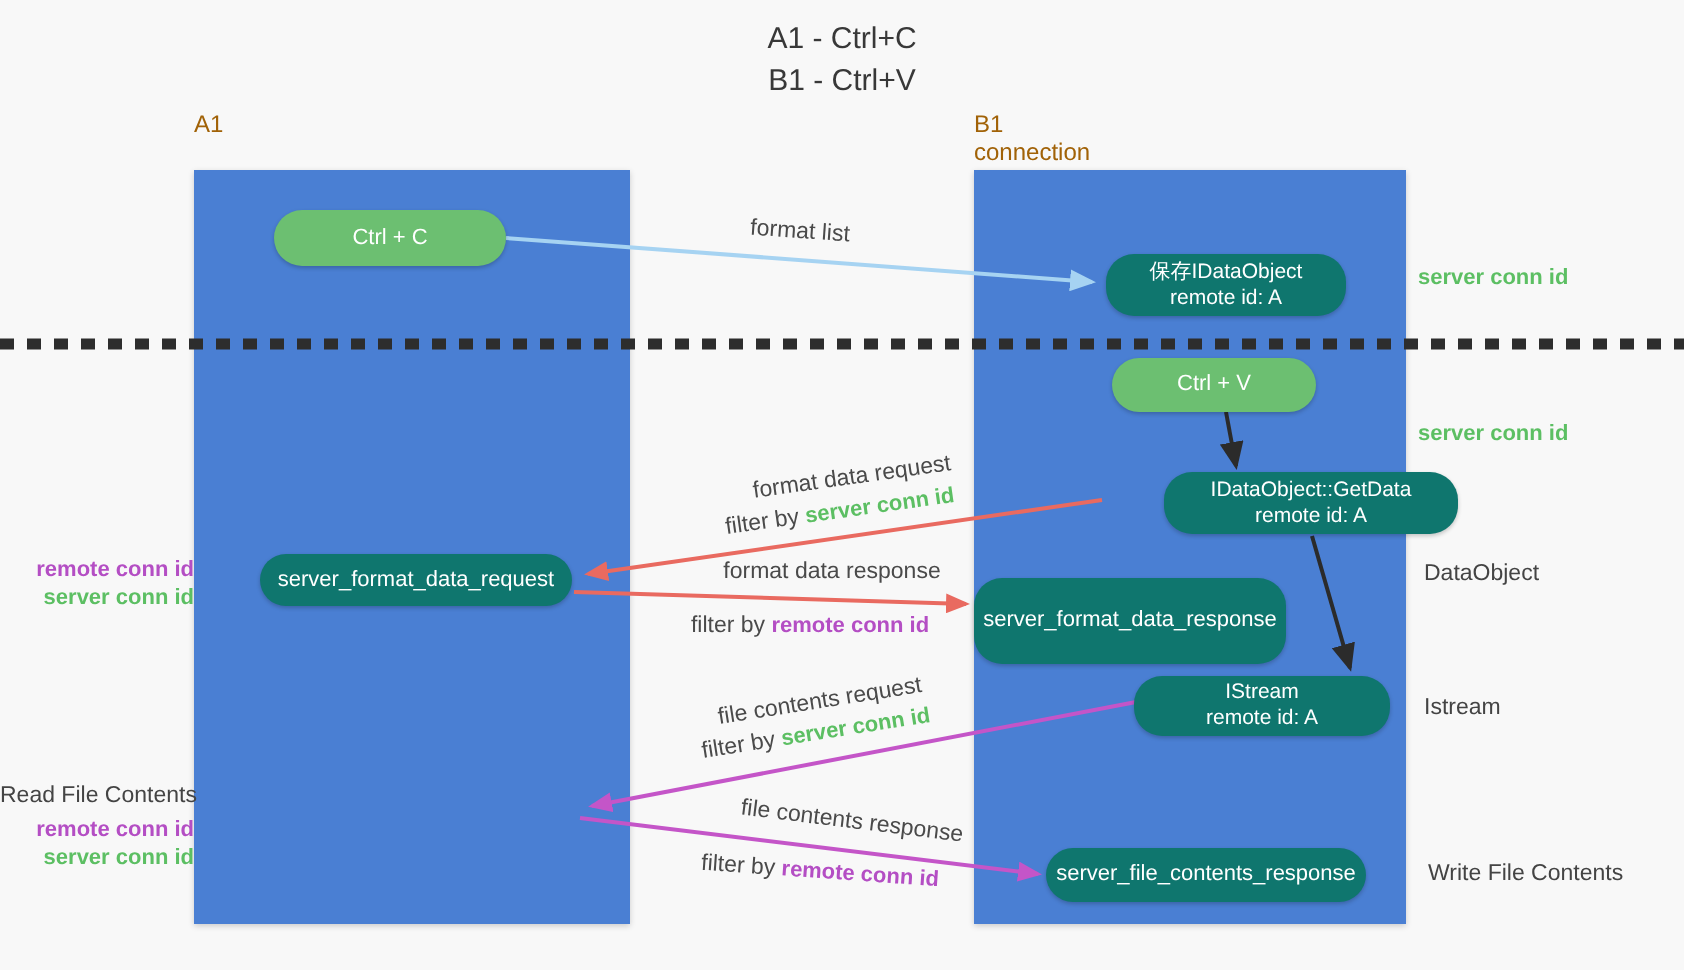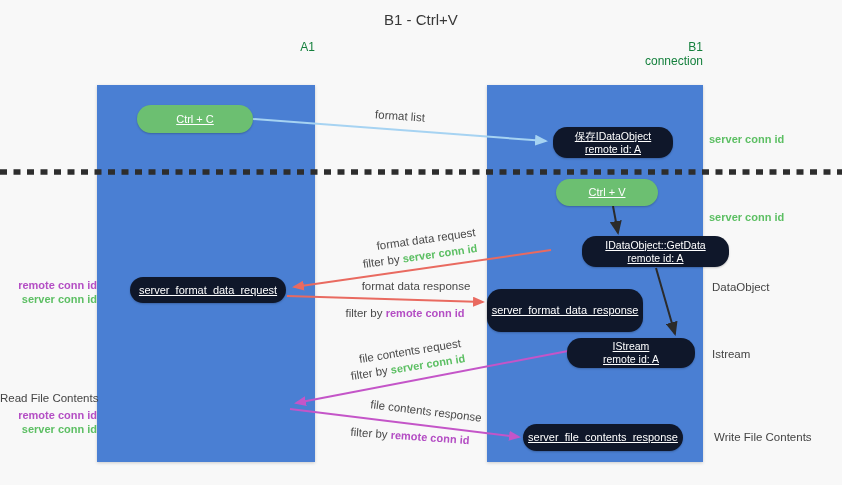--- a/index.html
+++ b/index.html
@@ -9,37 +9,37 @@
     font-family:"Liberation Sans", sans-serif;
     position:relative;
     overflow:hidden;
   }
   .canvas{position:absolute;left:0;top:0;width:842px;height:485px;}
   .title{
     position:absolute;left:0;top:9px;width:842px;
     text-align:center;font-size:15px;line-height:21px;color:#383838;
   }
   .lane-header{
-    position:absolute;top:40px;text-align:right;
-    font-size:12px;line-height:14px;color:#15803d;
+    position:absolute;top:55px;text-align:left;
+    font-size:12px;line-height:14px;color:#a16207;
   }
   .lane{
     position:absolute;top:85px;height:377px;
     background:#4a7fd3;
     box-shadow:0 1px 3px rgba(0,0,0,.18);
   }
   svg.arrows{position:absolute;left:0;top:0;width:842px;height:485px;}
   .node{
     position:absolute;display:flex;align-items:center;justify-content:center;
     flex-direction:column;color:#fff;text-align:center;
     border-radius:14px;box-shadow:0 1px 2px rgba(0,0,0,.22);
-    font-size:11px;line-height:13px;white-space:nowrap;text-decoration:underline;
+    font-size:11px;line-height:13px;white-space:nowrap;
   }
   .node.green{background:#6cbf71;}
-  .node.orange{background:#0f172a;}
+  .node.orange{background:#0f766e;}
   .node .sub{font-size:10.5px;}
   .alabel{
     position:absolute;white-space:nowrap;
     font-size:11.5px;color:#4a4a4a;
   }
   .side{
     position:absolute;white-space:nowrap;font-size:11.5px;color:#444;
   }
   .green-txt{color:#5cbf63;font-weight:bold;font-size:11px;}
   .purple-txt{color:#b44ec4;font-weight:bold;font-size:11px;}
@@ -48,20 +48,21 @@
     line-height:14px;white-space:nowrap;
   }
   .left-block .dark{font-size:11.5px;color:#444;}
 </style>
 </head>
 <body>
 
 <div class="canvas">
 
   <div class="title">
+    <div>A1 - Ctrl+C</div>
     <div>B1 - Ctrl+V</div>
   </div>
 
   <div class="lane-header" style="left:97px;width:218px;">
     <div>A1</div>
   </div>
   <div class="lane-header" style="left:487px;width:216px;">
     <div>B1</div>
     <div>connection</div>
   </div>

